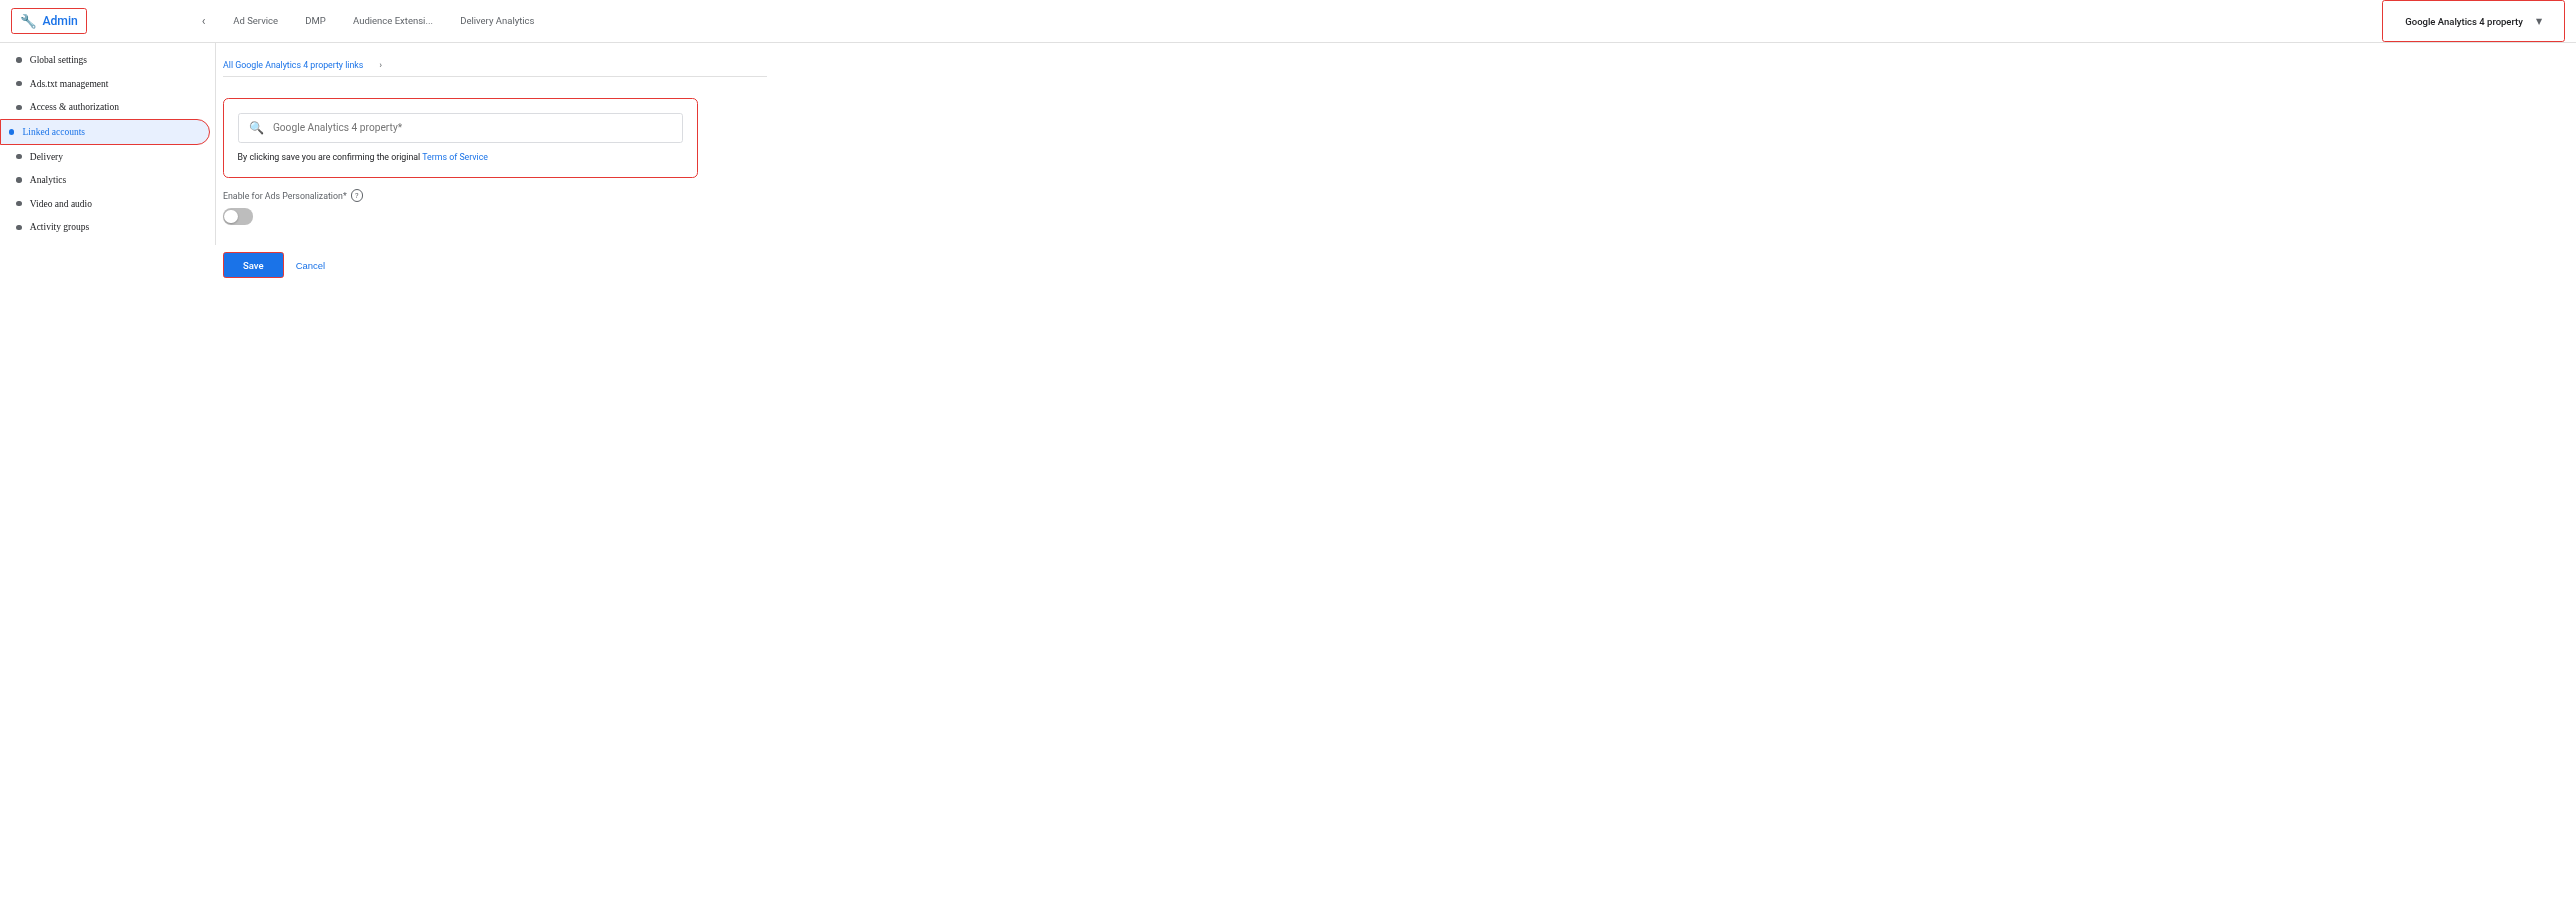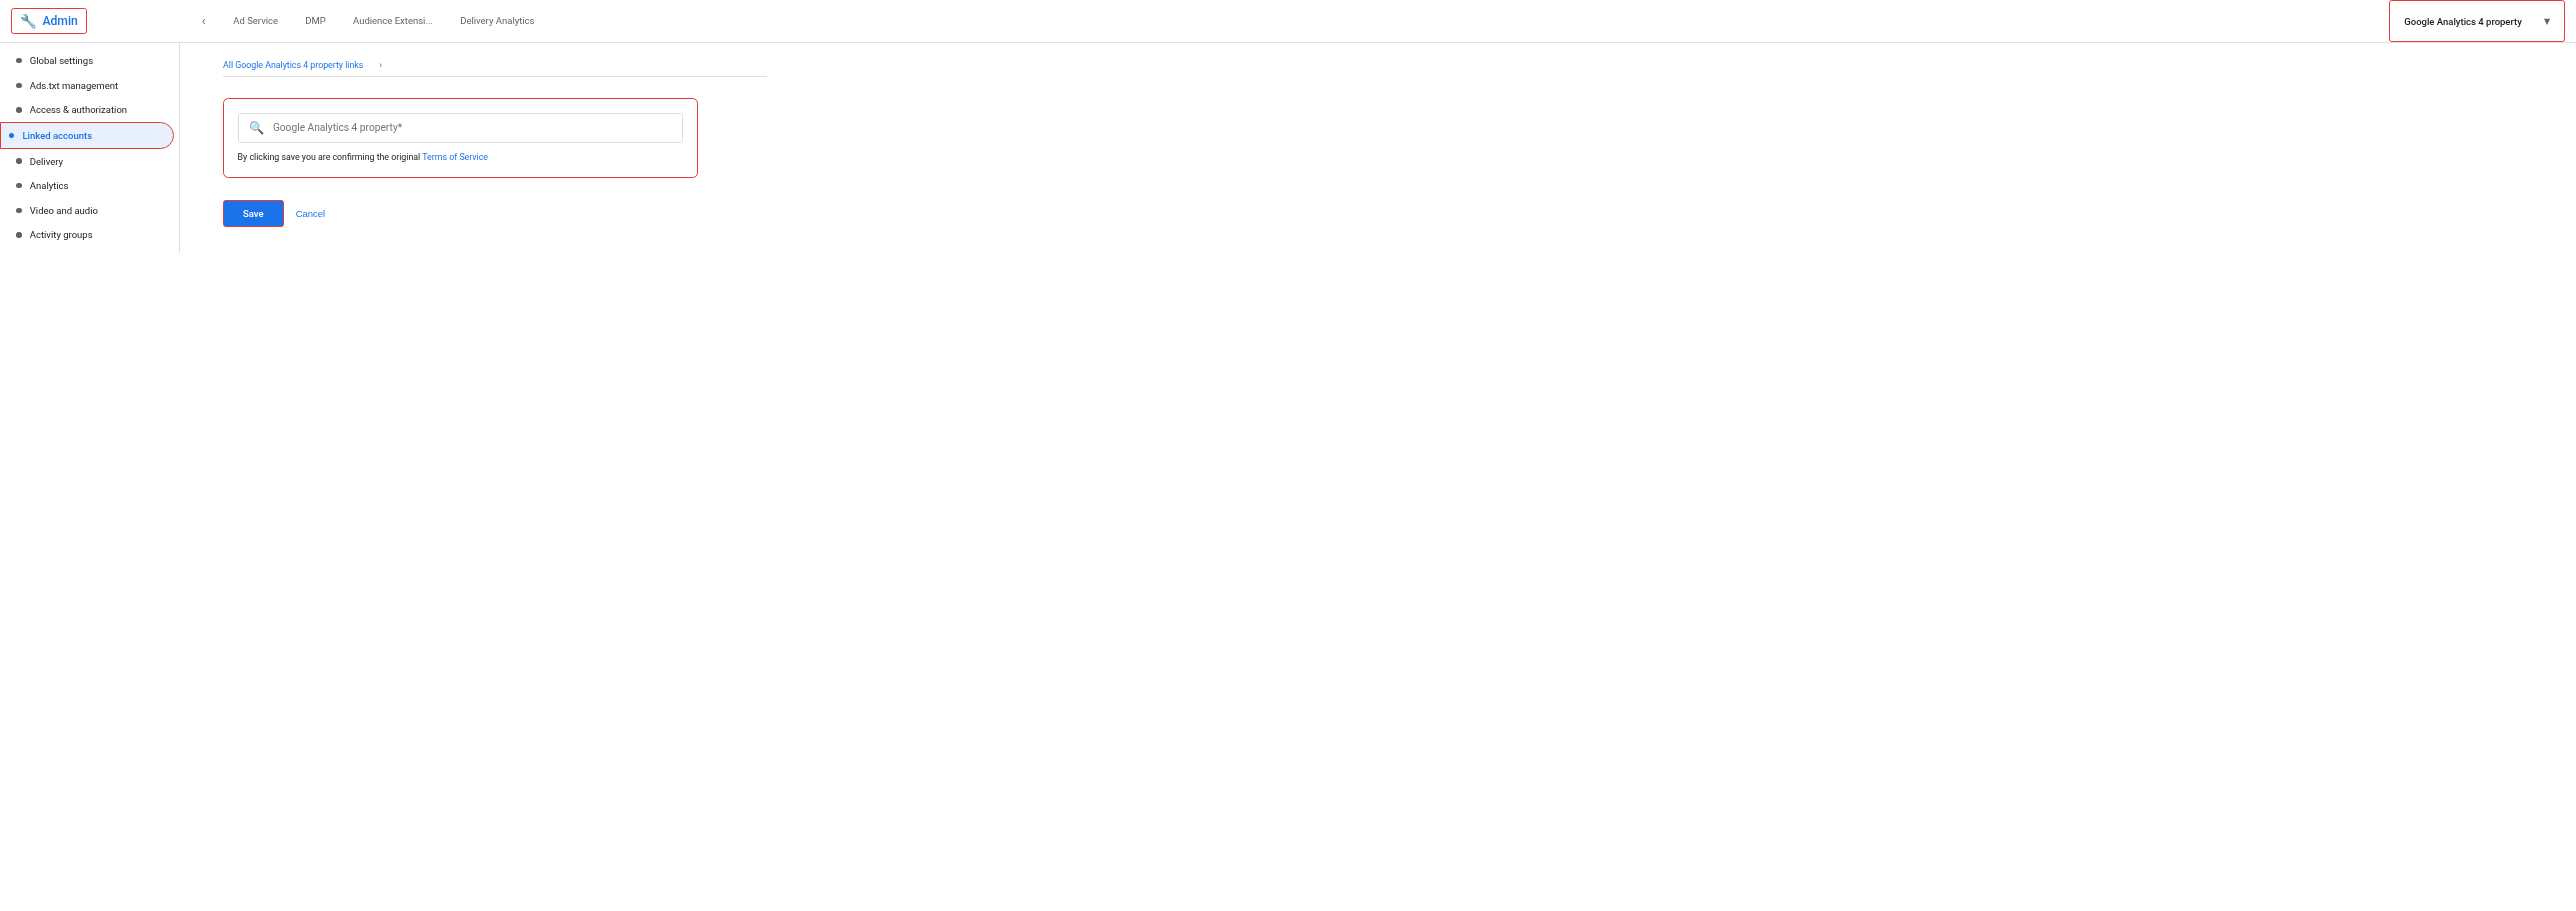--- a/index.html
+++ b/index.html
@@ -80,53 +80,54 @@
       cursor: pointer;
       white-space: nowrap;
       border-bottom: 2px solid transparent;
       flex-shrink: 0;
     }
 
     .nav-tab-dropdown {
       display: flex;
       align-items: center;
       height: 100%;
-      padding: 0 14px;
+      padding: 0 22px;
       font-size: 9.5px;
       color: #202124;
       cursor: pointer;
       white-space: nowrap;
       border: 1.7px solid #e53935;
       border-radius: 2.7px;
-      gap: 22px;
+      gap: 13px;
       margin-left: auto;
       margin-right: 11px;
       font-weight: 500;
     }
 
     .chevron-down {
       font-size: 12.2px;
       color: #5f6368;
     }
 
     
     .main-area {
       display: flex;
       flex: 1;
       overflow: hidden;
     }
 
     
     .sidebar {
-      width: 180px;
+      width: 216px;
       flex-shrink: 0;
       background: #fff;
       border-right: 0.7px solid #e0e0e0;
       overflow-y: auto;
       padding: 5.4px 0;
+      font-family: Liberation Serif, serif;
     }
 
     .sidebar-item {
       display: flex;
       align-items: center;
       gap: 8.1px;
       padding: 6.8px 16.3px;
       font-size: 9.5px;
       color: #202124;
       cursor: pointer;
@@ -434,20 +435,29 @@
       <div class="search-section">
         <div class="search-input-wrapper">
           <span class="search-icon">🔍</span>
           <input class="search-input" type="text" placeholder="Google Analytics 4 property*" style="">
         </div>
         <p class="tos-text">
           <span>By clicking save you are confirming the original </span><a class="tos-link">Terms of Service</a>
         </p>
       </div>
 
+      <div class="toggle-section">
+        <div class="toggle-label">
+          <span>Enable for Ads Personalization*</span>
+          <span class="help-icon">?</span>
+        </div>
+        <div class="toggle-switch">
+          <div class="toggle-knob"></div>
+        </div>
+      </div>
 
       <div class="action-buttons">
         <button class="save-btn">Save</button>
         <button class="cancel-btn">Cancel</button>
       </div>
 
     </div>
   </div>
 
 </div>

